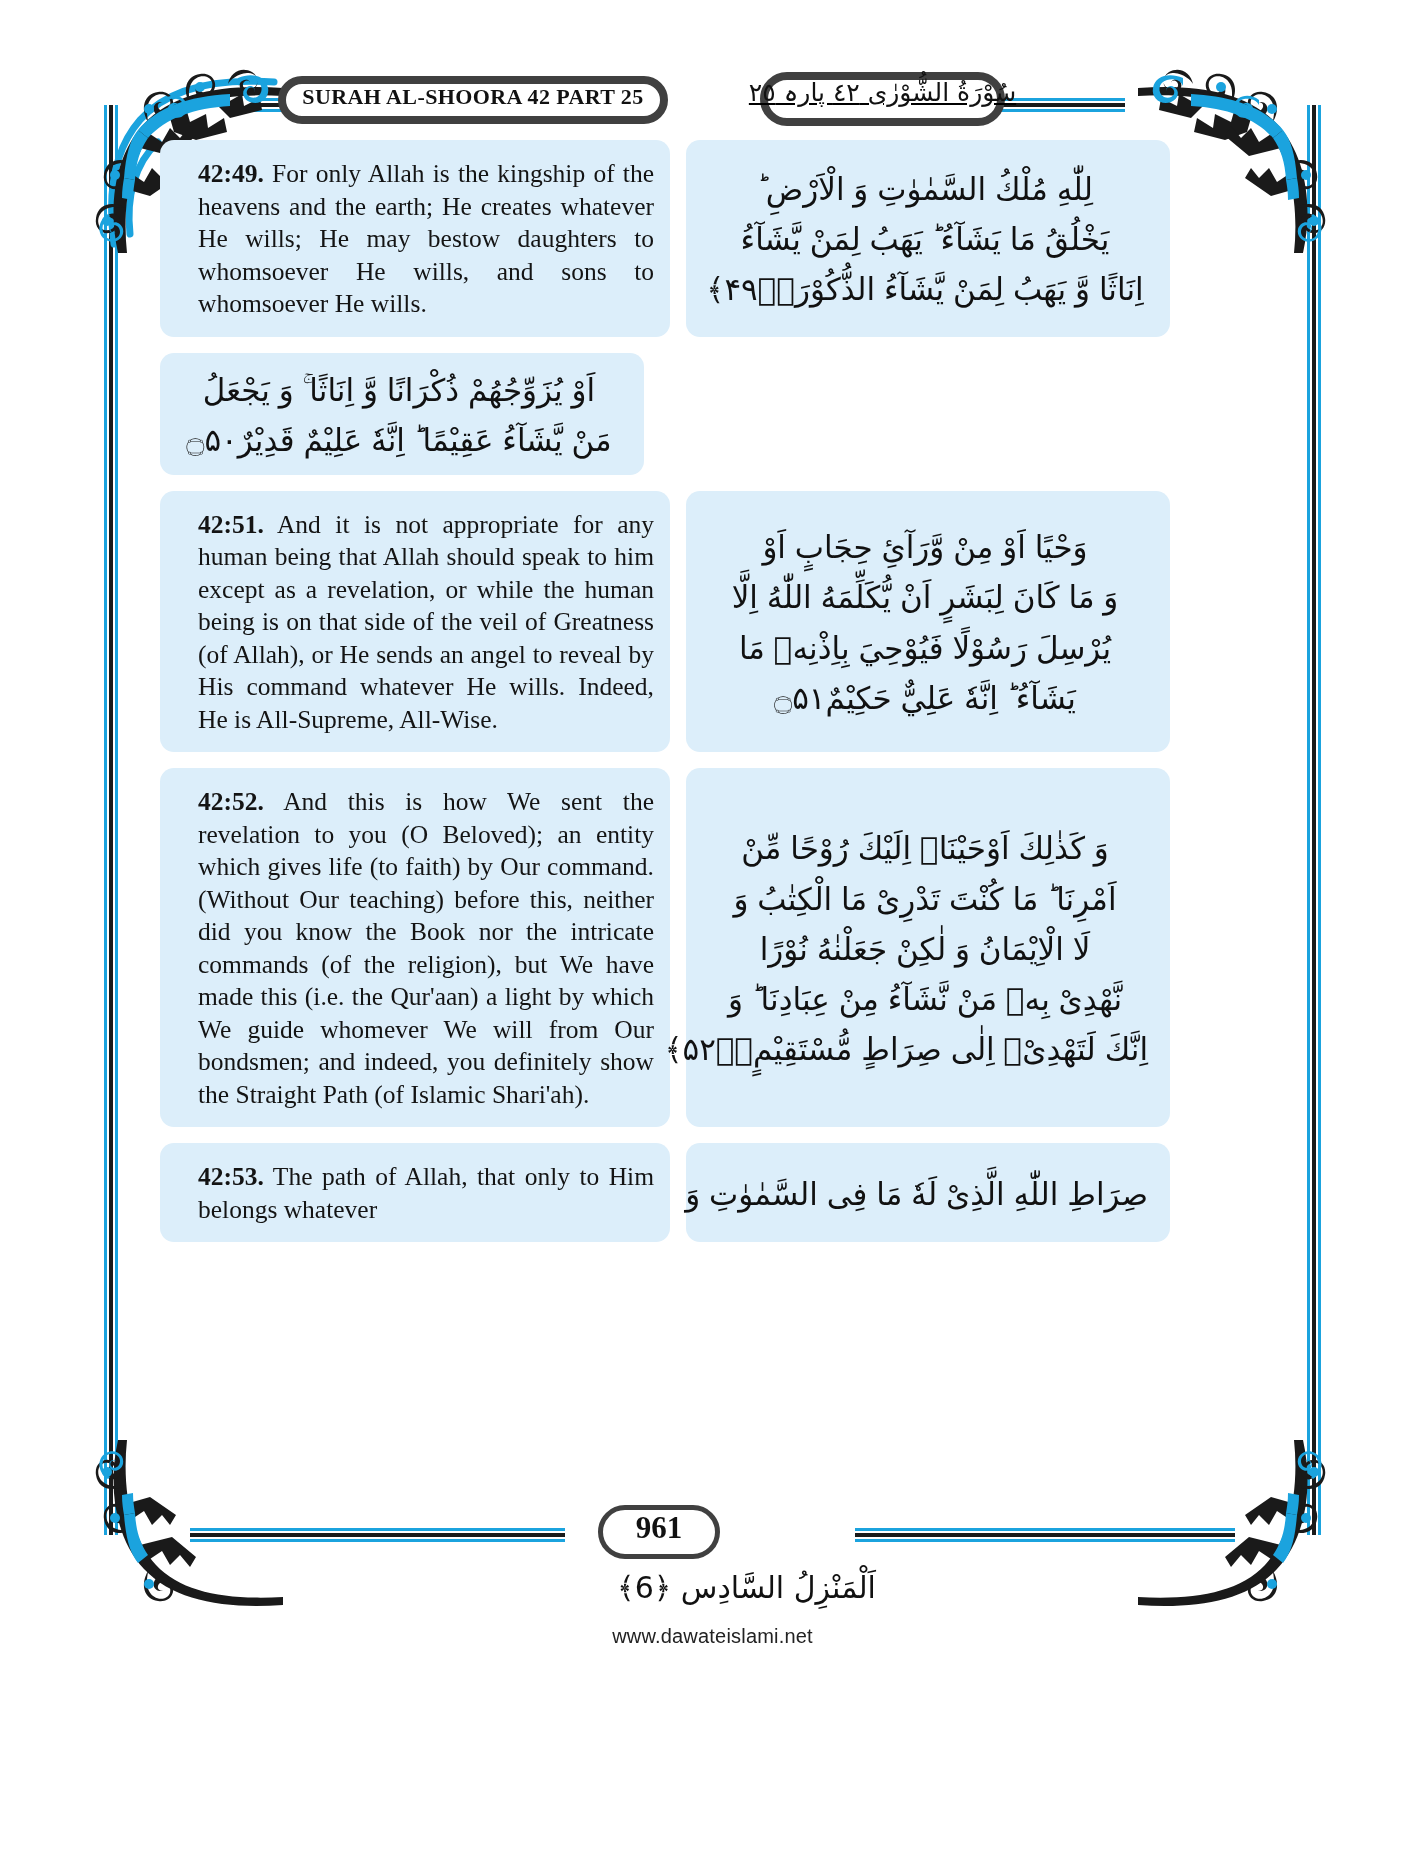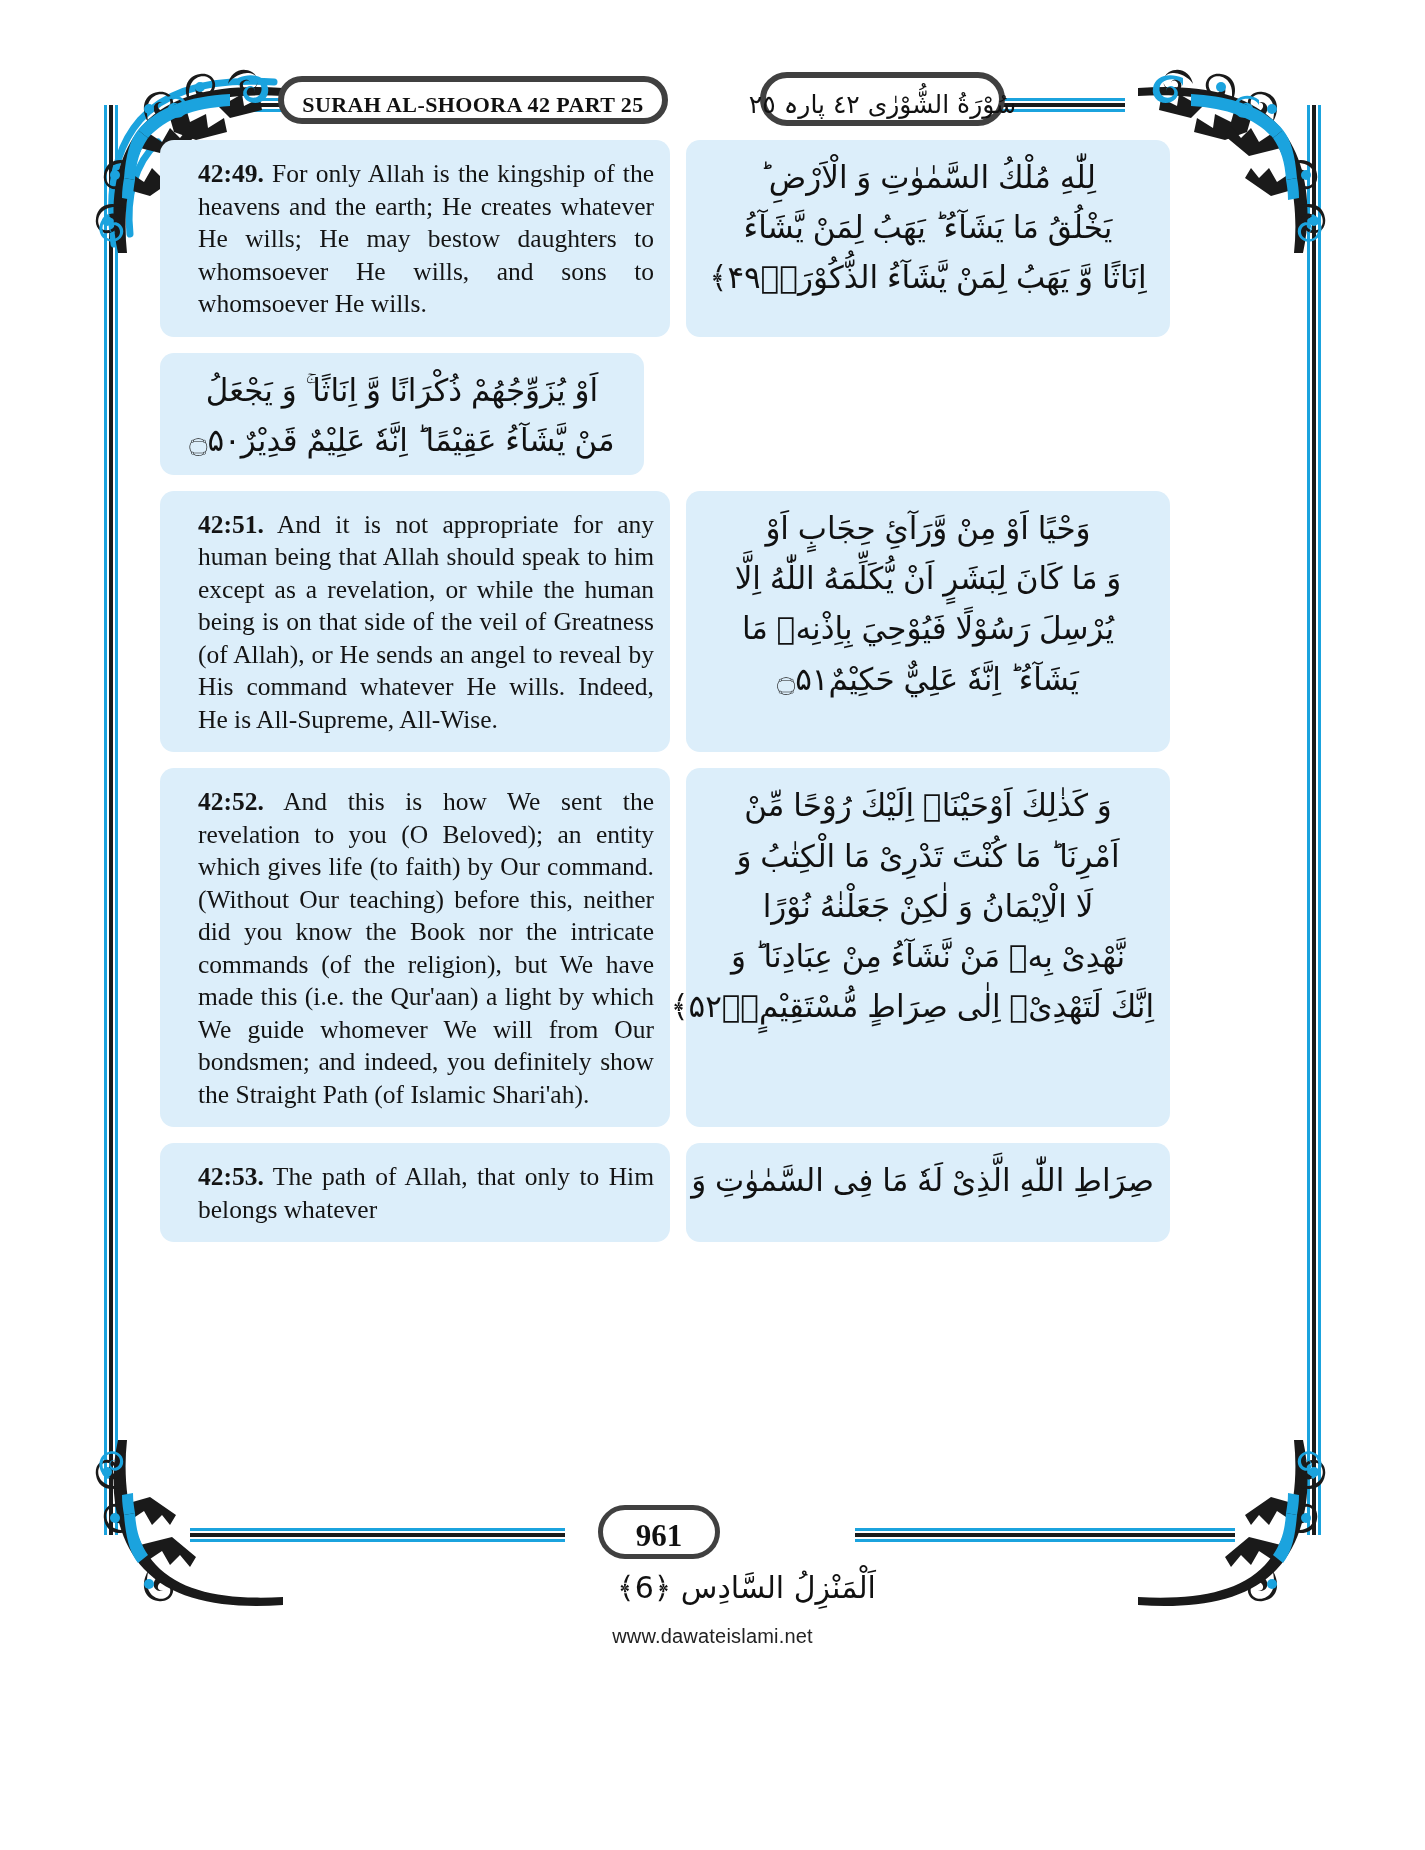--- a/index.html
+++ b/index.html
@@ -69,26 +69,26 @@
     pointer-events: none;
   }
   #corner-tl { left: 78px;   top: 48px; }
   #corner-tr { left: 1128px; top: 48px;  transform: scaleX(-1); }
   #corner-bl { left: 78px;   top: 1430px; transform: scaleY(-1); }
   #corner-br { left: 1128px; top: 1430px; transform: scale(-1,-1); }
 
   
   .pill {
     position: absolute;
-    border: 6px solid #404040;
+    border: 8px solid #404040;
     border-radius: 40px;
     background: #ffffff;
     box-sizing: border-box;
     display: flex;
-    align-items: flex-end;
+    align-items: flex-start;
     justify-content: center;
   }
   #header-pill-left {
     left: 278px;
     top: 76px;
     width: 390px;
     height: 48px;
   }
   #header-pill-left .txt {
     font-family: "Liberation Serif", serif;
@@ -96,20 +96,21 @@
     font-size: 22px;
     letter-spacing: 0.4px;
     color: #111;
     white-space: nowrap;
   }
   #header-pill-right {
     left: 760px;
     top: 72px;
     width: 245px;
     height: 54px;
+    text-decoration: underline;
   }
   #header-pill-right .txt-ar {
     font-family: "DejaVu Sans", sans-serif;
     font-size: 25px;
     color: #111;
     direction: rtl;
     white-space: nowrap;
     line-height: 1;
     padding-bottom: 3px;
   }
@@ -146,24 +147,24 @@
     background: #dceefa;
     border-radius: 14px;
     box-sizing: border-box;
   }
   .cell-en {
     width: 510px;
     padding: 18px 16px 16px 38px;
   }
   .cell-ar {
     width: 484px;
-    padding: 12px 16px 10px 16px;
+    padding: 12px 22px 10px 16px;
     display: flex;
     flex-direction: column;
-    justify-content: flex-start;
+    justify-content: center;
   }
 
   .en-text {
     font-family: "Liberation Serif", serif;
     font-size: 25.5px;
     line-height: 1.275;
     color: #141414;
     text-align: justify;
     text-justify: inter-word;
     hyphens: none;

